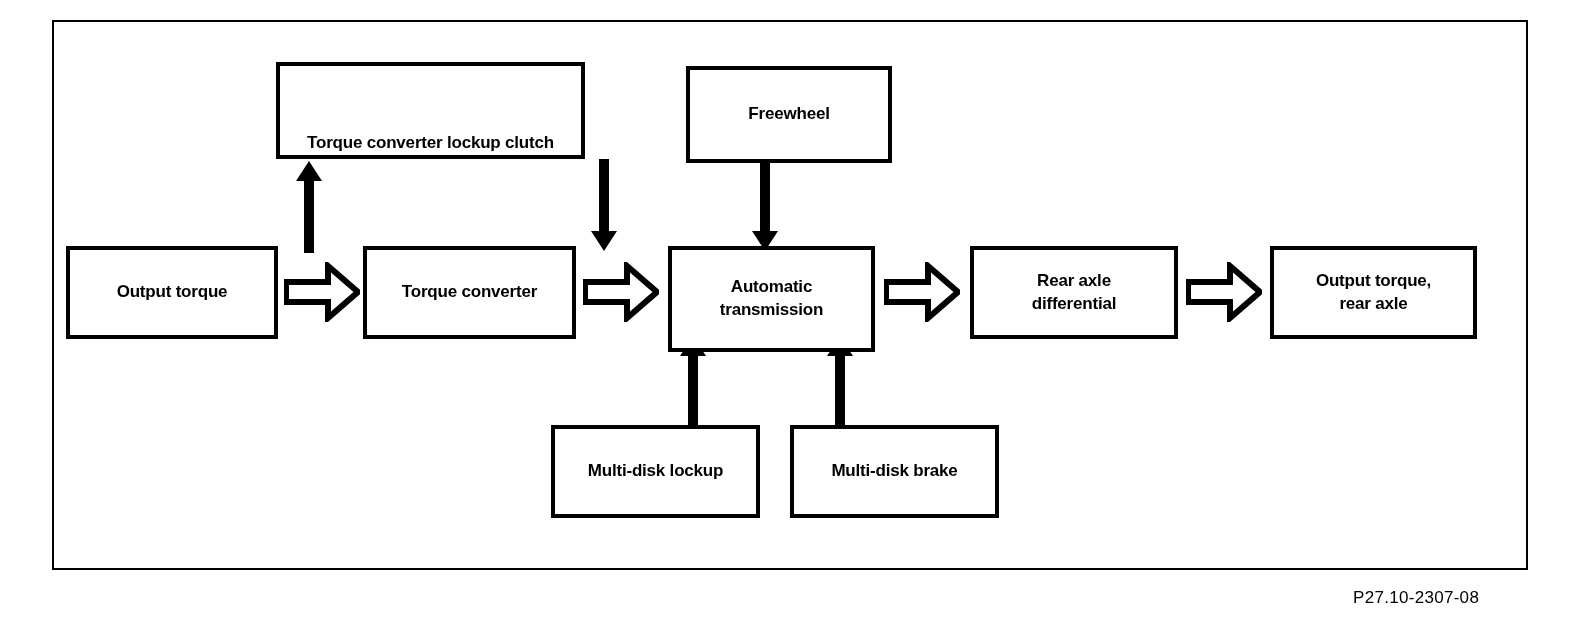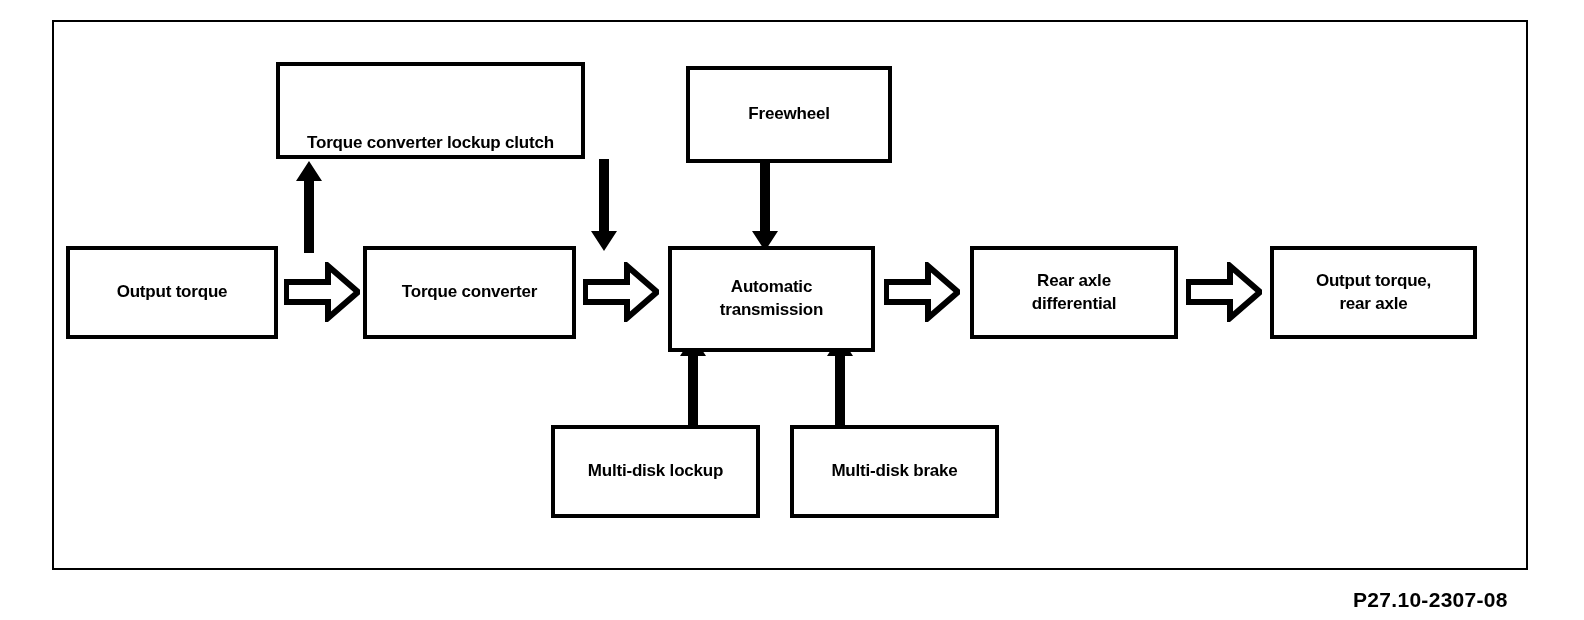--- a/index.html
+++ b/index.html
@@ -45,22 +45,22 @@
   .conn {
     position: absolute;
     z-index: 2;
   }
   .hollow-arrow {
     position: absolute;
     z-index: 2;
   }
   .caption {
     position: absolute;
-    font-size: 21px;
-    font-weight: bold;
+    font-size: 17px;
+    font-weight: normal;
     color: #000000;
     letter-spacing: 0.3px;
     white-space: nowrap;
   }
 </style>
 </head>
 <body>
 
 <div id="canvas">
 

